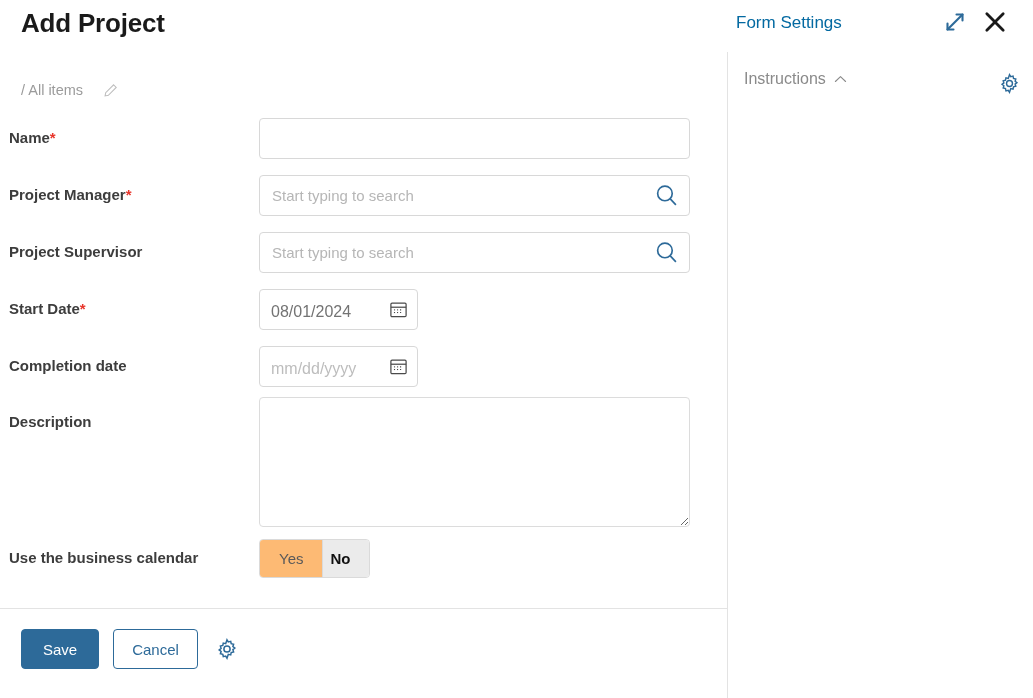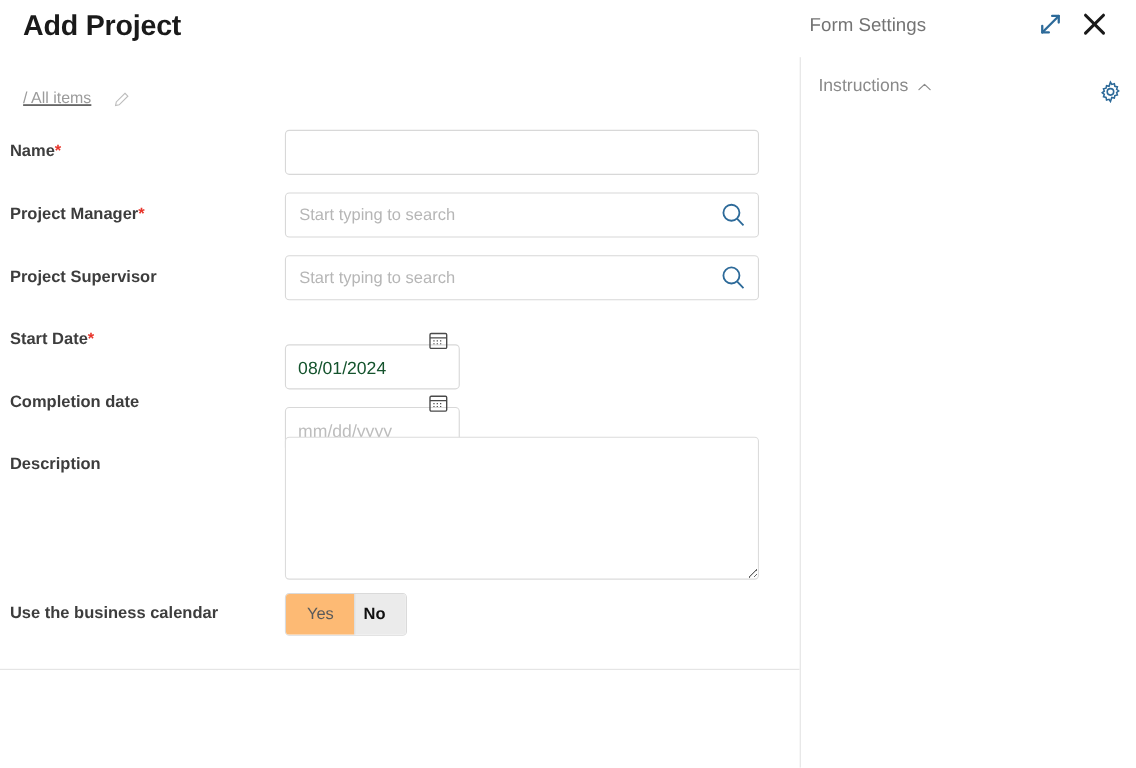--- a/index.html
+++ b/index.html
@@ -35,21 +35,20 @@
     letter-spacing: -0.2px;
   }
 
   #breadcrumb-row {
     position: absolute;
     left: 21px;
     top: 82px;
     display: flex;
     align-items: center;
     gap: 20px;
-    text-decoration: underline;
   }
   #breadcrumb-text {
     font-size: 14.5px;
     color: #9b9b9b;
   }
   .pencil-icon {
     display: inline-block;
     width: 15px;
     height: 15px;
     color: #bdbdbd;
@@ -120,24 +119,23 @@
   }
   .date-input {
     box-sizing: border-box;
     width: 159px;
     height: 41px;
     border: 1px solid #d8d8d8;
     border-radius: 4px;
     background: #ffffff;
     font-family: "Liberation Sans", sans-serif;
     font-size: 16px;
-    color: #14532d;
+    color: #737373;
     padding: 4px 38px 0 11px;
     outline: none;
-    margin-top: 24px;
   }
   .date-input::placeholder { color: #bdbdbd; }
   .cal-icon {
     position: absolute;
     right: 10px;
     top: 11px;
     width: 19px;
     height: 19px;
     color: #4a4a4a;
     cursor: pointer;
@@ -253,21 +251,21 @@
     top: 52px;
     width: 1px;
     height: 646px;
     background: #e3e3e3;
   }
   #settings-title {
     position: absolute;
     left: 9px;
     top: 13px;
     font-size: 17px;
-    color: #737373;
+    color: #0369a1;
     cursor: pointer;
   }
   #expand-icon {
     position: absolute;
     left: 216px;
     top: 10px;
     width: 24px;
     height: 24px;
     color: #2d6a99;
     cursor: pointer;
@@ -439,20 +437,30 @@
     <div class="field-control">
       <div class="toggle-group">
         <button class="toggle-btn">Yes</button>
         <button class="toggle-btn selected">No</button>
       </div>
     </div>
   </div>
 
   <div id="footer-divider"></div>
 
+  <div id="footer-actions">
+    <button class="btn btn-primary">Save</button>
+    <button class="btn btn-secondary">Cancel</button>
+    <button class="gear-btn">
+      <svg viewBox="0 0 22 22" fill="none" stroke="currentColor" stroke-width="1.5">
+        <circle cx="11" cy="11" r="3.1"></circle>
+        <path d="M11 1.8l1.3 2.1 2.4-.6.5 2.4 2.4.6-.7 2.3 1.9 1.5-1.9 1.5.7 2.3-2.4.6-.5 2.4-2.4-.6L11 20.2l-1.3-2.1-2.4.6-.5-2.4-2.4-.6.7-2.3L3.2 11.9 5.1 10.4l-.7-2.3 2.4-.6.5-2.4 2.4.6z"></path>
+      </svg>
+    </button>
+  </div>
 
 </div>
 
 <div id="settings-pane">
 
   <div id="settings-divider"></div>
 
   <div id="settings-title">Form Settings</div>
 
   <div id="expand-icon">

